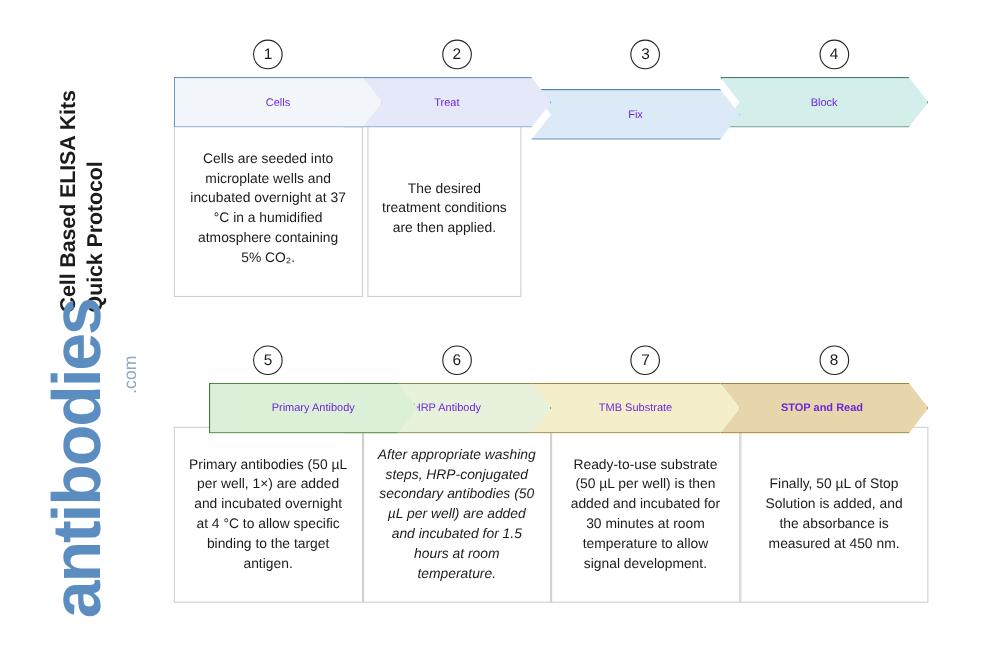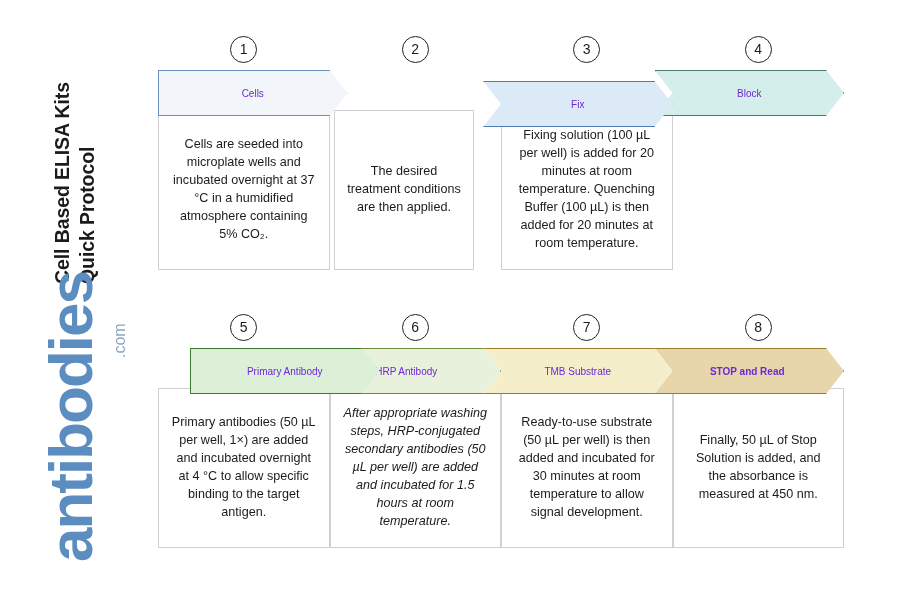--- a/index.html
+++ b/index.html
@@ -165,36 +165,36 @@
     <div class="badge-strip">
       <div class="step-badge" style="left: 72.25px;">1</div>
       <div class="step-badge" style="left: 243.75px;">2</div>
       <div class="step-badge" style="left: 415.25px;">3</div>
       <div class="step-badge" style="left: 586.75px;">4</div>
     </div>
     <div class="chevron-strip">
       <div class="chev" style="left: 0px; width: 189.5px; background: rgb(242, 246, 251); border-color: rgb(107, 143, 191); z-index: 10; clip-path: polygon(0px 0px, calc(100% - 18px) 0px, 100% 50%, calc(100% - 18px) 100%, 0px 100%);">
         <span class="chev-label" style="padding-right: 0px;">Cells</span>
       </div>
+      <div class="chev" style="left: 153.5px; width: 189.5px; background: rgb(228, 232, 248); border-color: rgb(107, 143, 191); z-index: 9; clip-path: polygon(0px 0px, calc(100% - 18px) 0px, 100% 50%, calc(100% - 18px) 100%, 0px 100%, 18px 50%);">
+        <span class="chev-label" style="padding-right: 0px;">Treat</span>
+      </div>
       <div class="chev" style="left: 325px; width: 189.5px; background: rgb(220, 234, 247); border-color: rgb(78, 124, 176); z-index: 8; clip-path: polygon(0px 0px, calc(100% - 18px) 0px, 100% 50%, calc(100% - 18px) 100%, 0px 100%, 18px 50%); margin-top: 11px;">
         <span class="chev-label" style="padding-right: 0px;">Fix</span>
       </div>
       <div class="chev" style="left: 496.5px; width: 189.5px; background: rgb(211, 238, 235); border-color: rgb(76, 122, 110); z-index: 7; clip-path: polygon(0px 0px, calc(100% - 18px) 0px, 100% 50%, calc(100% - 18px) 100%, 0px 100%, 18px 50%);">
         <span class="chev-label" style="padding-right: 0px;">Block</span>
       </div>
     </div>
     <div class="cards-strip">
       <div class="card" style="left: 0px; width: 171.5px;">
         <div class="card-text">Cells are seeded into microplate wells and incubated overnight at 37 °C in a humidified atmosphere containing 5% CO₂.</div>
       </div>
       <div class="card" style="left: 176px; width: 140px;">
         <div class="card-text">The desired treatment conditions are then applied.</div>
-      </div>
-      <div class="card" style="left: 343px; width: 171.5px;">
-        <div class="card-text">Fixing solution (100 µL per well) is added for 20 minutes at room temperature. Quenching Buffer (100 µL) is then added for 20 minutes at room temperature.</div>
       </div>
     </div>
   </div>
 <div class="flow-row" id="row-2">
     <div class="badge-strip">
       <div class="step-badge" style="left: 72.25px;">5</div>
       <div class="step-badge" style="left: 243.75px;">6</div>
       <div class="step-badge" style="left: 415.25px;">7</div>
       <div class="step-badge" style="left: 586.75px;">8</div>
     </div>

